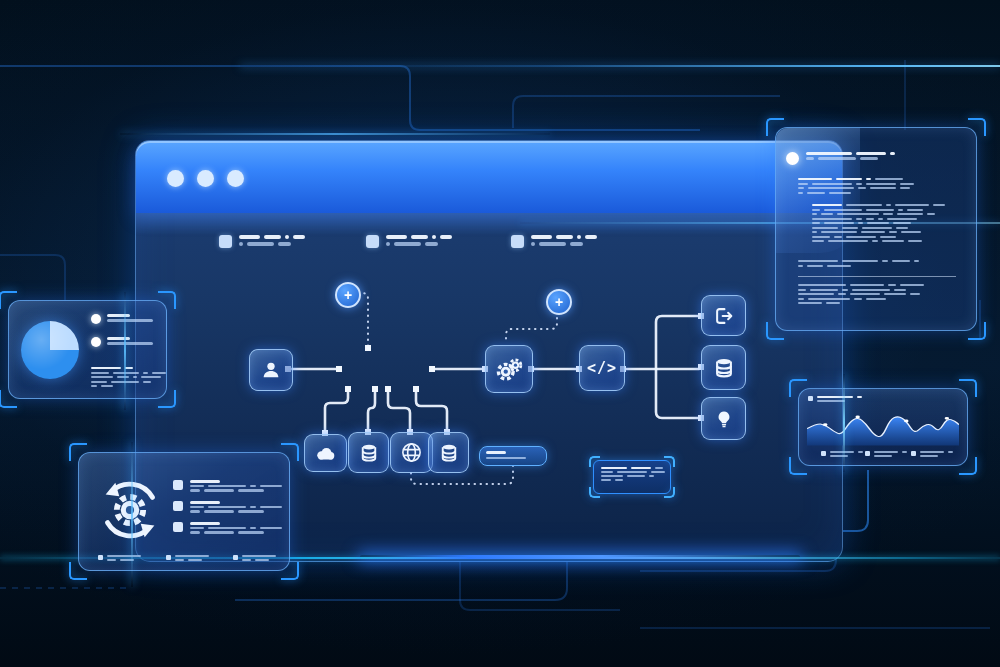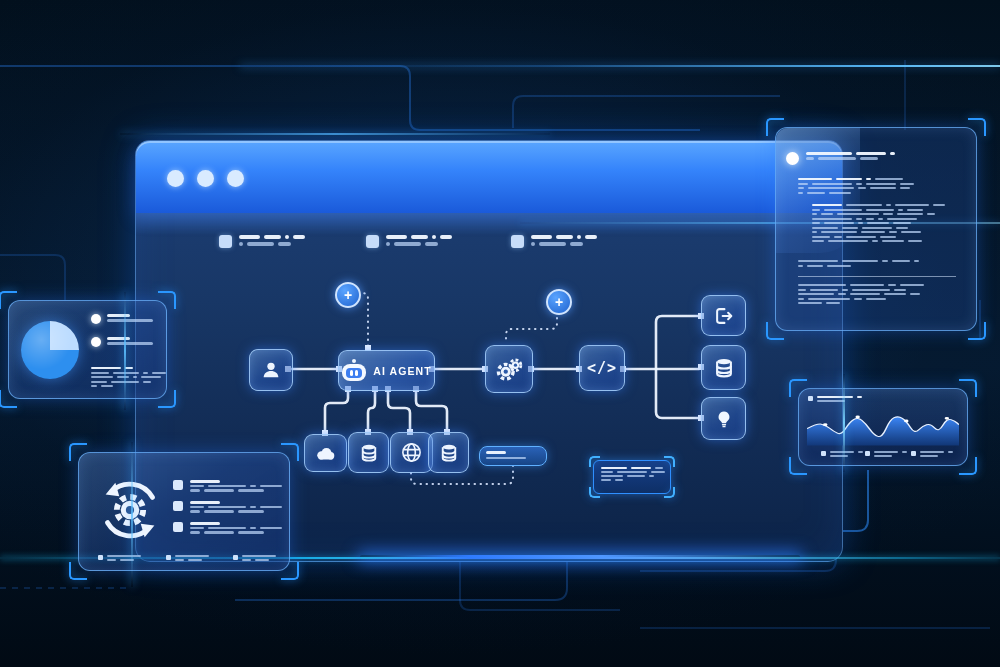--- a/index.html
+++ b/index.html
@@ -223,30 +223,20 @@
     <div class="plus" style="left:199px;top:141px">+</div>
     <div class="plus" style="left:410px;top:148px">+</div>
 
     <div class="node" style="left:113px;top:208px;width:42px;height:40px">
       <svg width="22" height="22" viewBox="0 0 24 24" fill="#eef5ff">
           <circle cx="12" cy="8" r="4"></circle>
           <path d="M4 20c0-4.4 3.6-7 8-7s8 2.6 8 7z"></path>
         </svg>
     </div>
 
-    <div class="node agent" style="left:202px;top:209px;width:95px;height:39px">
-      <span class="robot">
-          <i class="r-dot"></i>
-          <i class="r-head"></i>
-          <i class="r-face"></i>
-          <i class="r-eye e1"></i>
-          <i class="r-eye e2"></i>
-        </span>
-      <span class="agent-label">AI AGENT</span>
-    </div>
 
     <div class="node" style="left:349px;top:204px;width:46px;height:46px">
       <svg width="28" height="26" viewBox="0 0 26 24">
         <circle cx="10" cy="14.5" r="6.8" fill="none" stroke="#eef5ff" stroke-width="3.2" stroke-dasharray="3.4 2.6"></circle>
         <circle cx="10" cy="14.5" r="4.6" fill="#eef5ff"></circle>
           <circle cx="10" cy="14.5" r="2" fill="#2c5aa8"></circle>
         <circle cx="19" cy="8.5" r="5" fill="none" stroke="#eef5ff" stroke-width="2.6" stroke-dasharray="2.6 2"></circle>
         <circle cx="19" cy="8.5" r="3.4" fill="#eef5ff"></circle>
           <circle cx="19" cy="8.5" r="1.5" fill="#2c5aa8"></circle>
       </svg>

